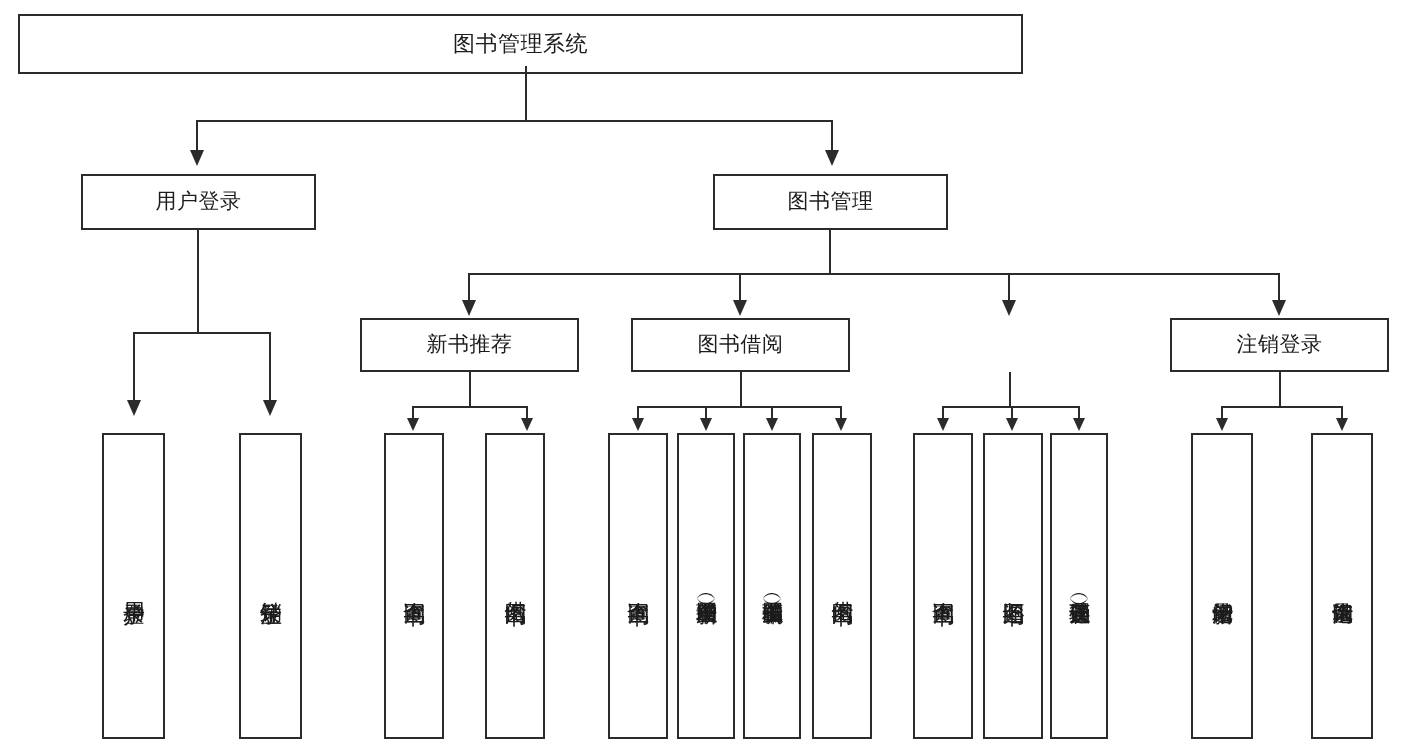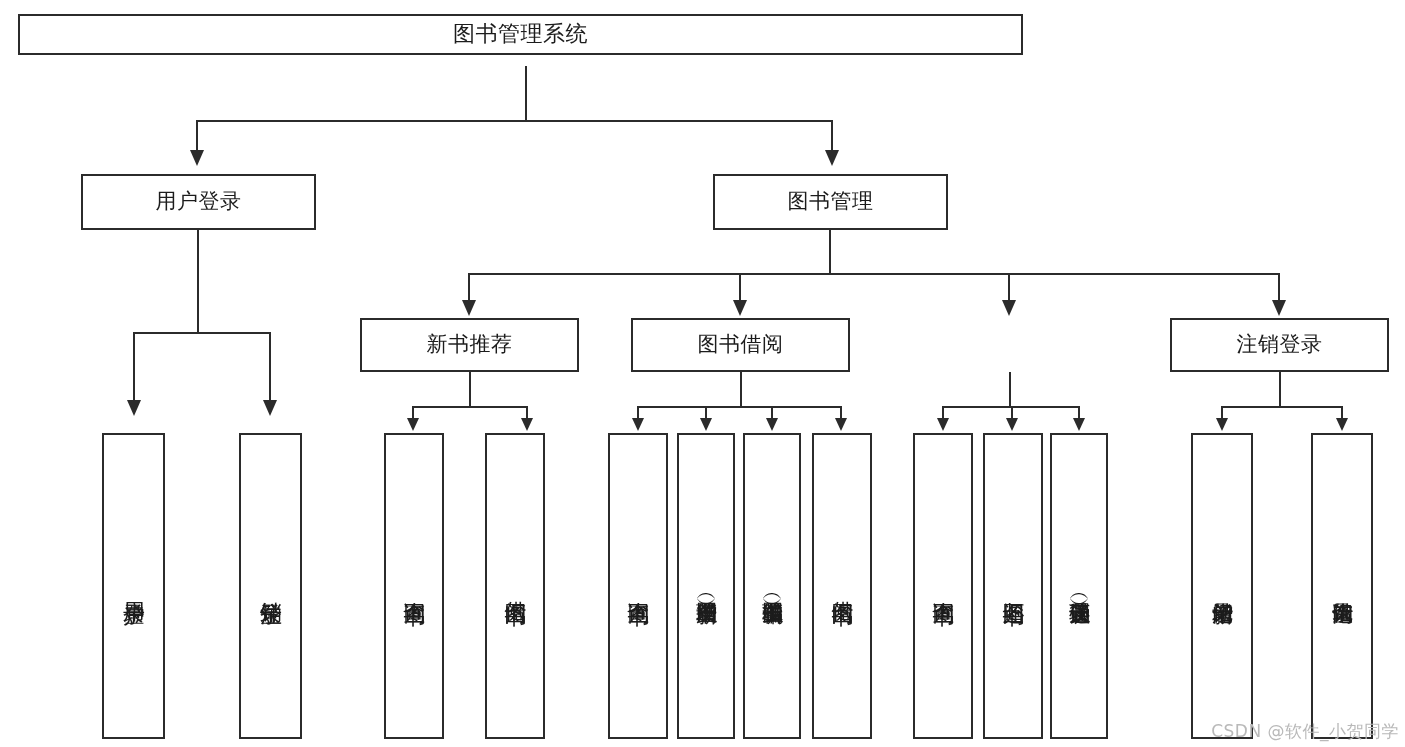--- a/index.html
+++ b/index.html
@@ -84,21 +84,21 @@
     letter-spacing: 0.5px;
     white-space: nowrap;
     font-family: "DejaVu Sans", "Liberation Sans", sans-serif;
   }
 </style>
 </head>
 <body>
 
 <div id="canvas">
 
-  <div class="node h root" style="left:18px; top:14px; width:1005px; height:41px;">
+  <div class="node h root" style="left:18px; top:14px; width:1005px; height:60px;">
     <span>图书管理系统</span>
   </div>
 
   <div class="ln vline" style="left:525px; top:66px; width:2px; height:55px;"></div>
 
   <div class="ln hline" style="left:196px; top:120px; width:637px; height:2px;"></div>
 
   <div class="ln vline" style="left:196px; top:120px; width:2px; height:30px;"></div>
   <div class="arrow" style="left:190px; top:150px;"></div>
   <div class="ln vline" style="left:831px; top:120px; width:2px; height:30px;"></div>
@@ -210,15 +210,14 @@
     <span class="vtext tight">确认归还（管理员）</span>
   </div>
 
   <div class="node v" style="left:1191px; top:433px; width:62px; height:306px;">
     <span class="vtext tight">新增借阅记录</span>
   </div>
   <div class="node v" style="left:1311px; top:433px; width:62px; height:306px;">
     <span class="vtext tight">查询借阅记录</span>
   </div>
 
-  <div id="watermark">CSDN @软件_小贺同学</div>
 
 </div>
 
 </body></html>

